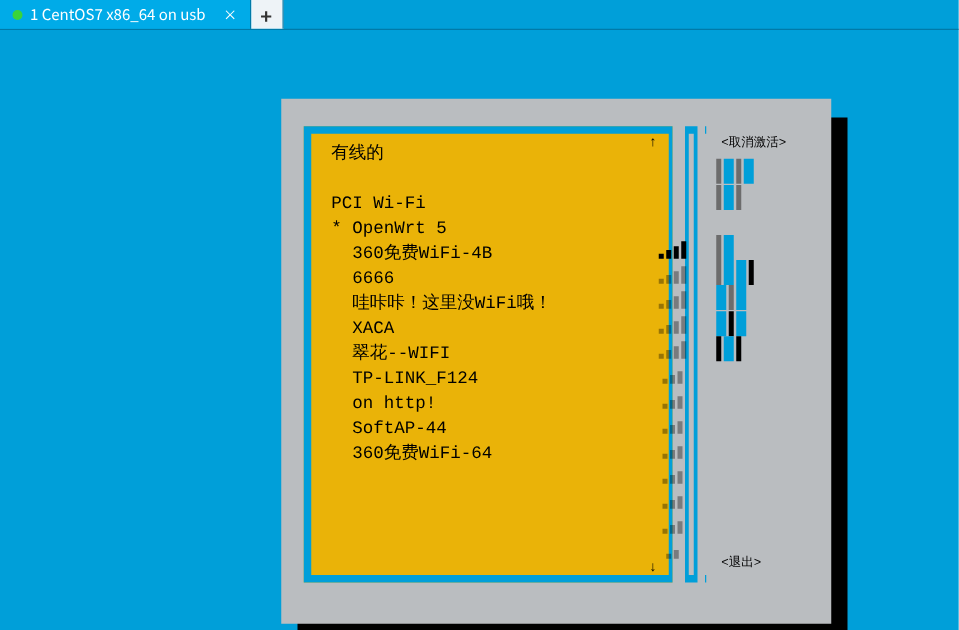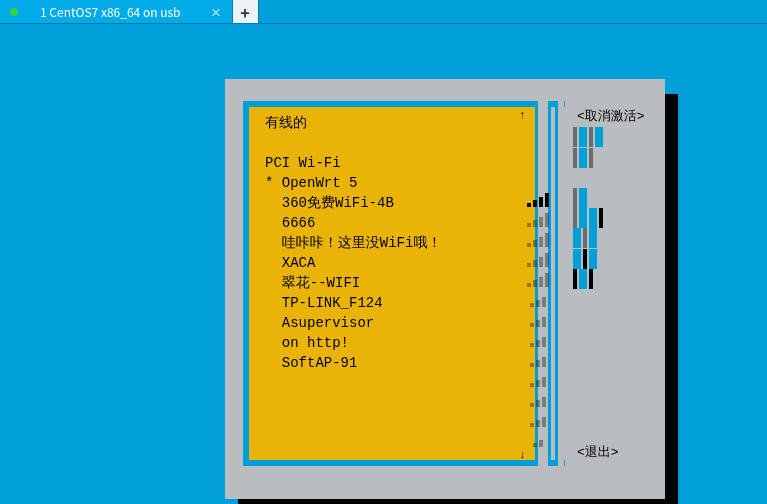--- a/index.html
+++ b/index.html
@@ -10,21 +10,21 @@
       overflow:hidden;
     }
     
     .tabbar {
       width:100%; height:24px;
       background:#009fd9;
       display:flex; align-items:stretch;
       border-bottom:1px solid #007aa8;
     }
     .tab {
-      display:flex; align-items:center; gap:22px;
+      display:flex; align-items:center; gap:6px;
       padding:0 10px; font-size:12px;
       background:#00abe8; color:#fff;
       border-right:1px solid #007aa8;
       cursor:pointer;
     }
     .tab .dot { width:8px; height:8px; border-radius:50%; background:#3ad43a; }
     .tab .close { margin-left:8px; font-size:11px; }
     .newtab {
       display:flex; align-items:center; justify-content:center;
       width:26px; background:#eef3f7; color:#333;
@@ -90,21 +90,21 @@
       padding:6px 0;
     }
     .sigrow { height:20px; display:flex; align-items:flex-end; justify-content:center; gap:2px; }
     .sigbar { width:4px; background:#000; }
     .sigrow .b1 { height:4px; } .sigrow .b2 { height:7px; }
     .sigrow .b3 { height:10px; } .sigrow .b4 { height:14px; }
     .sigrow.dim .sigbar { opacity:0.35; }
     
     .rightcol {
       position:absolute; top:28px; left:348px; width:82px;
-      font-size:13px;
+      font-size:10px;
     }
     .rbtn {
       padding:0 4px; cursor:pointer;
     }
     .glitch {
       position:absolute; left:348px; width:70px; height:20px;
     }
     .glitch span { display:inline-block; height:20px; margin-right:2px; }
     .gb { width:8px; background:#009fd9; }
     .gg { width:4px; background:#6c6c6c; }
@@ -135,23 +135,23 @@
       <div class="row header">有线的</div>
       <div class="row"></div>
       <div class="row header">PCI Wi-Fi</div>
       <div class="row">* OpenWrt 5</div>
       <div class="row">  360免费WiFi-4B</div>
       <div class="row">  6666</div>
       <div class="row">  哇咔咔！这里没WiFi哦！</div>
       <div class="row">  XACA</div>
       <div class="row">  翠花--WIFI</div>
       <div class="row">  TP-LINK_F124</div>
-      <div class="row">  Asupervisor</div>
       <div class="row">  on http!</div>
-      <div class="row">  SoftAP-91</div>
+      <div class="row">  SoftAP-44</div>
+      <div class="row">  360免费WiFi-64</div>
     </div>
     <div class="panel2"></div>
     <div class="panel3"></div>
 
     <div class="signal-col">
       <div class="sigrow" style="visibility:hidden"></div>
       <div class="sigrow" style="visibility:hidden"></div>
       <div class="sigrow" style="visibility:hidden"></div>
       <div class="sigrow" style="visibility:hidden"></div>
       <div class="sigrow">

